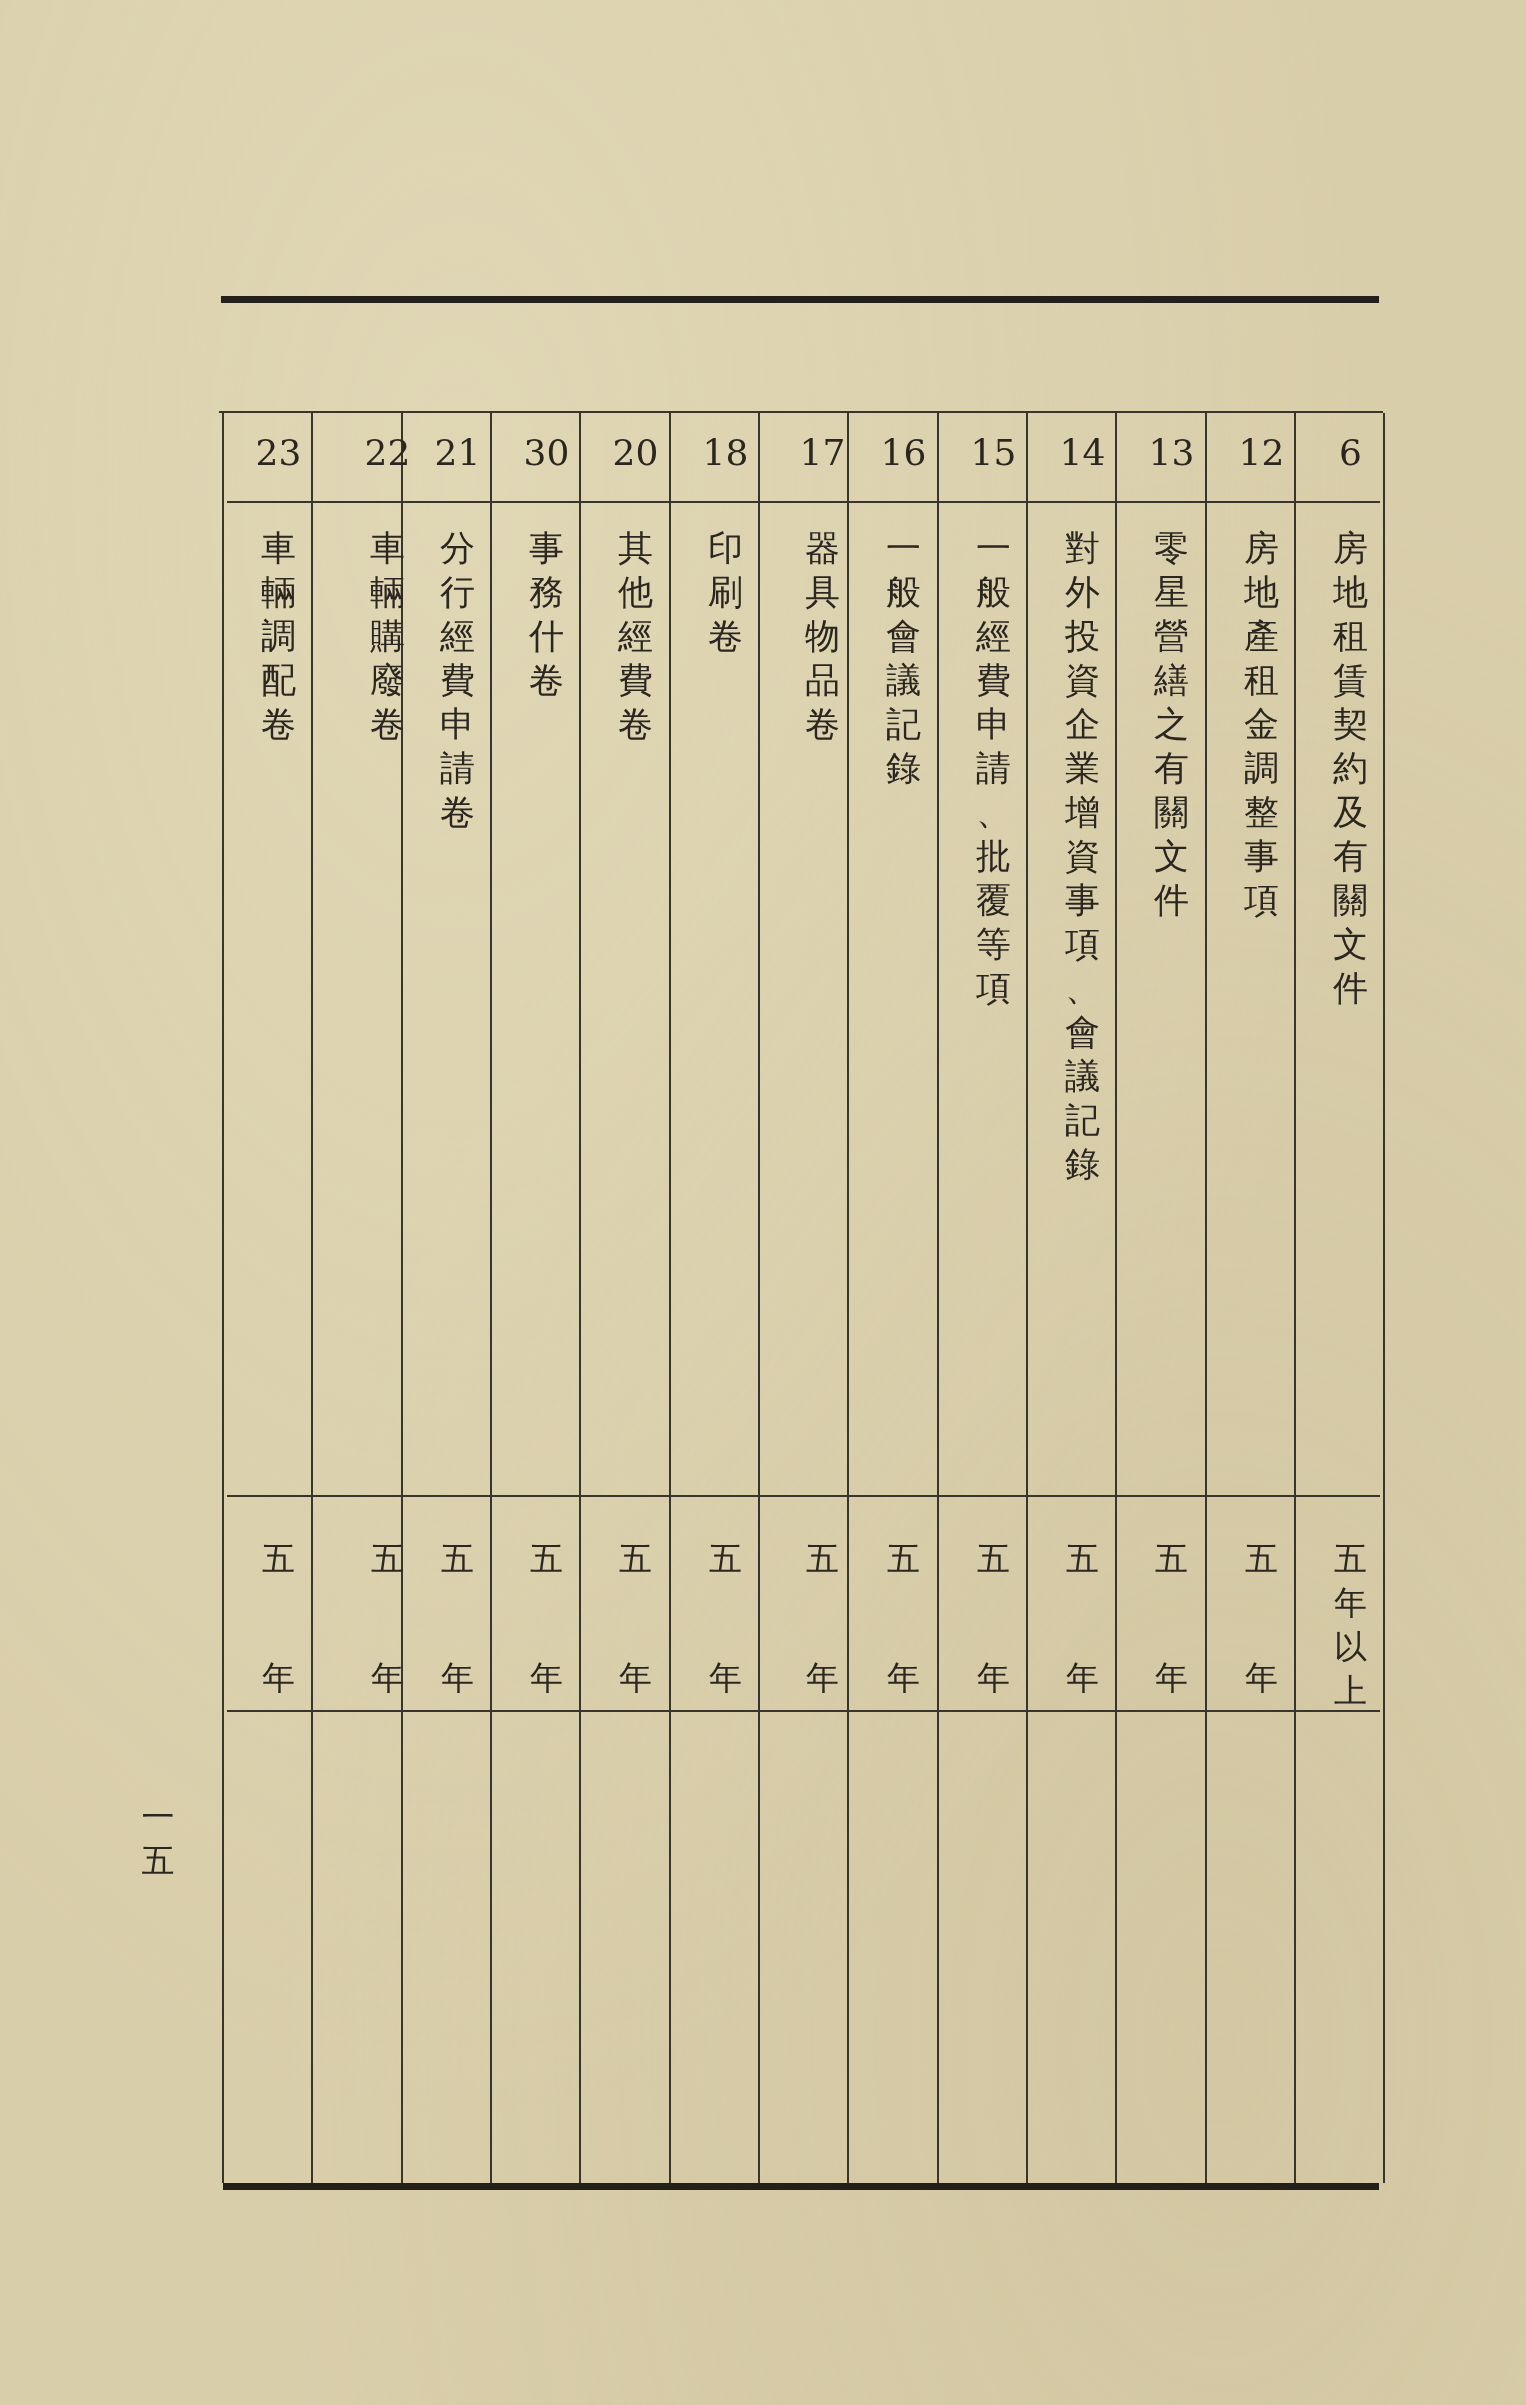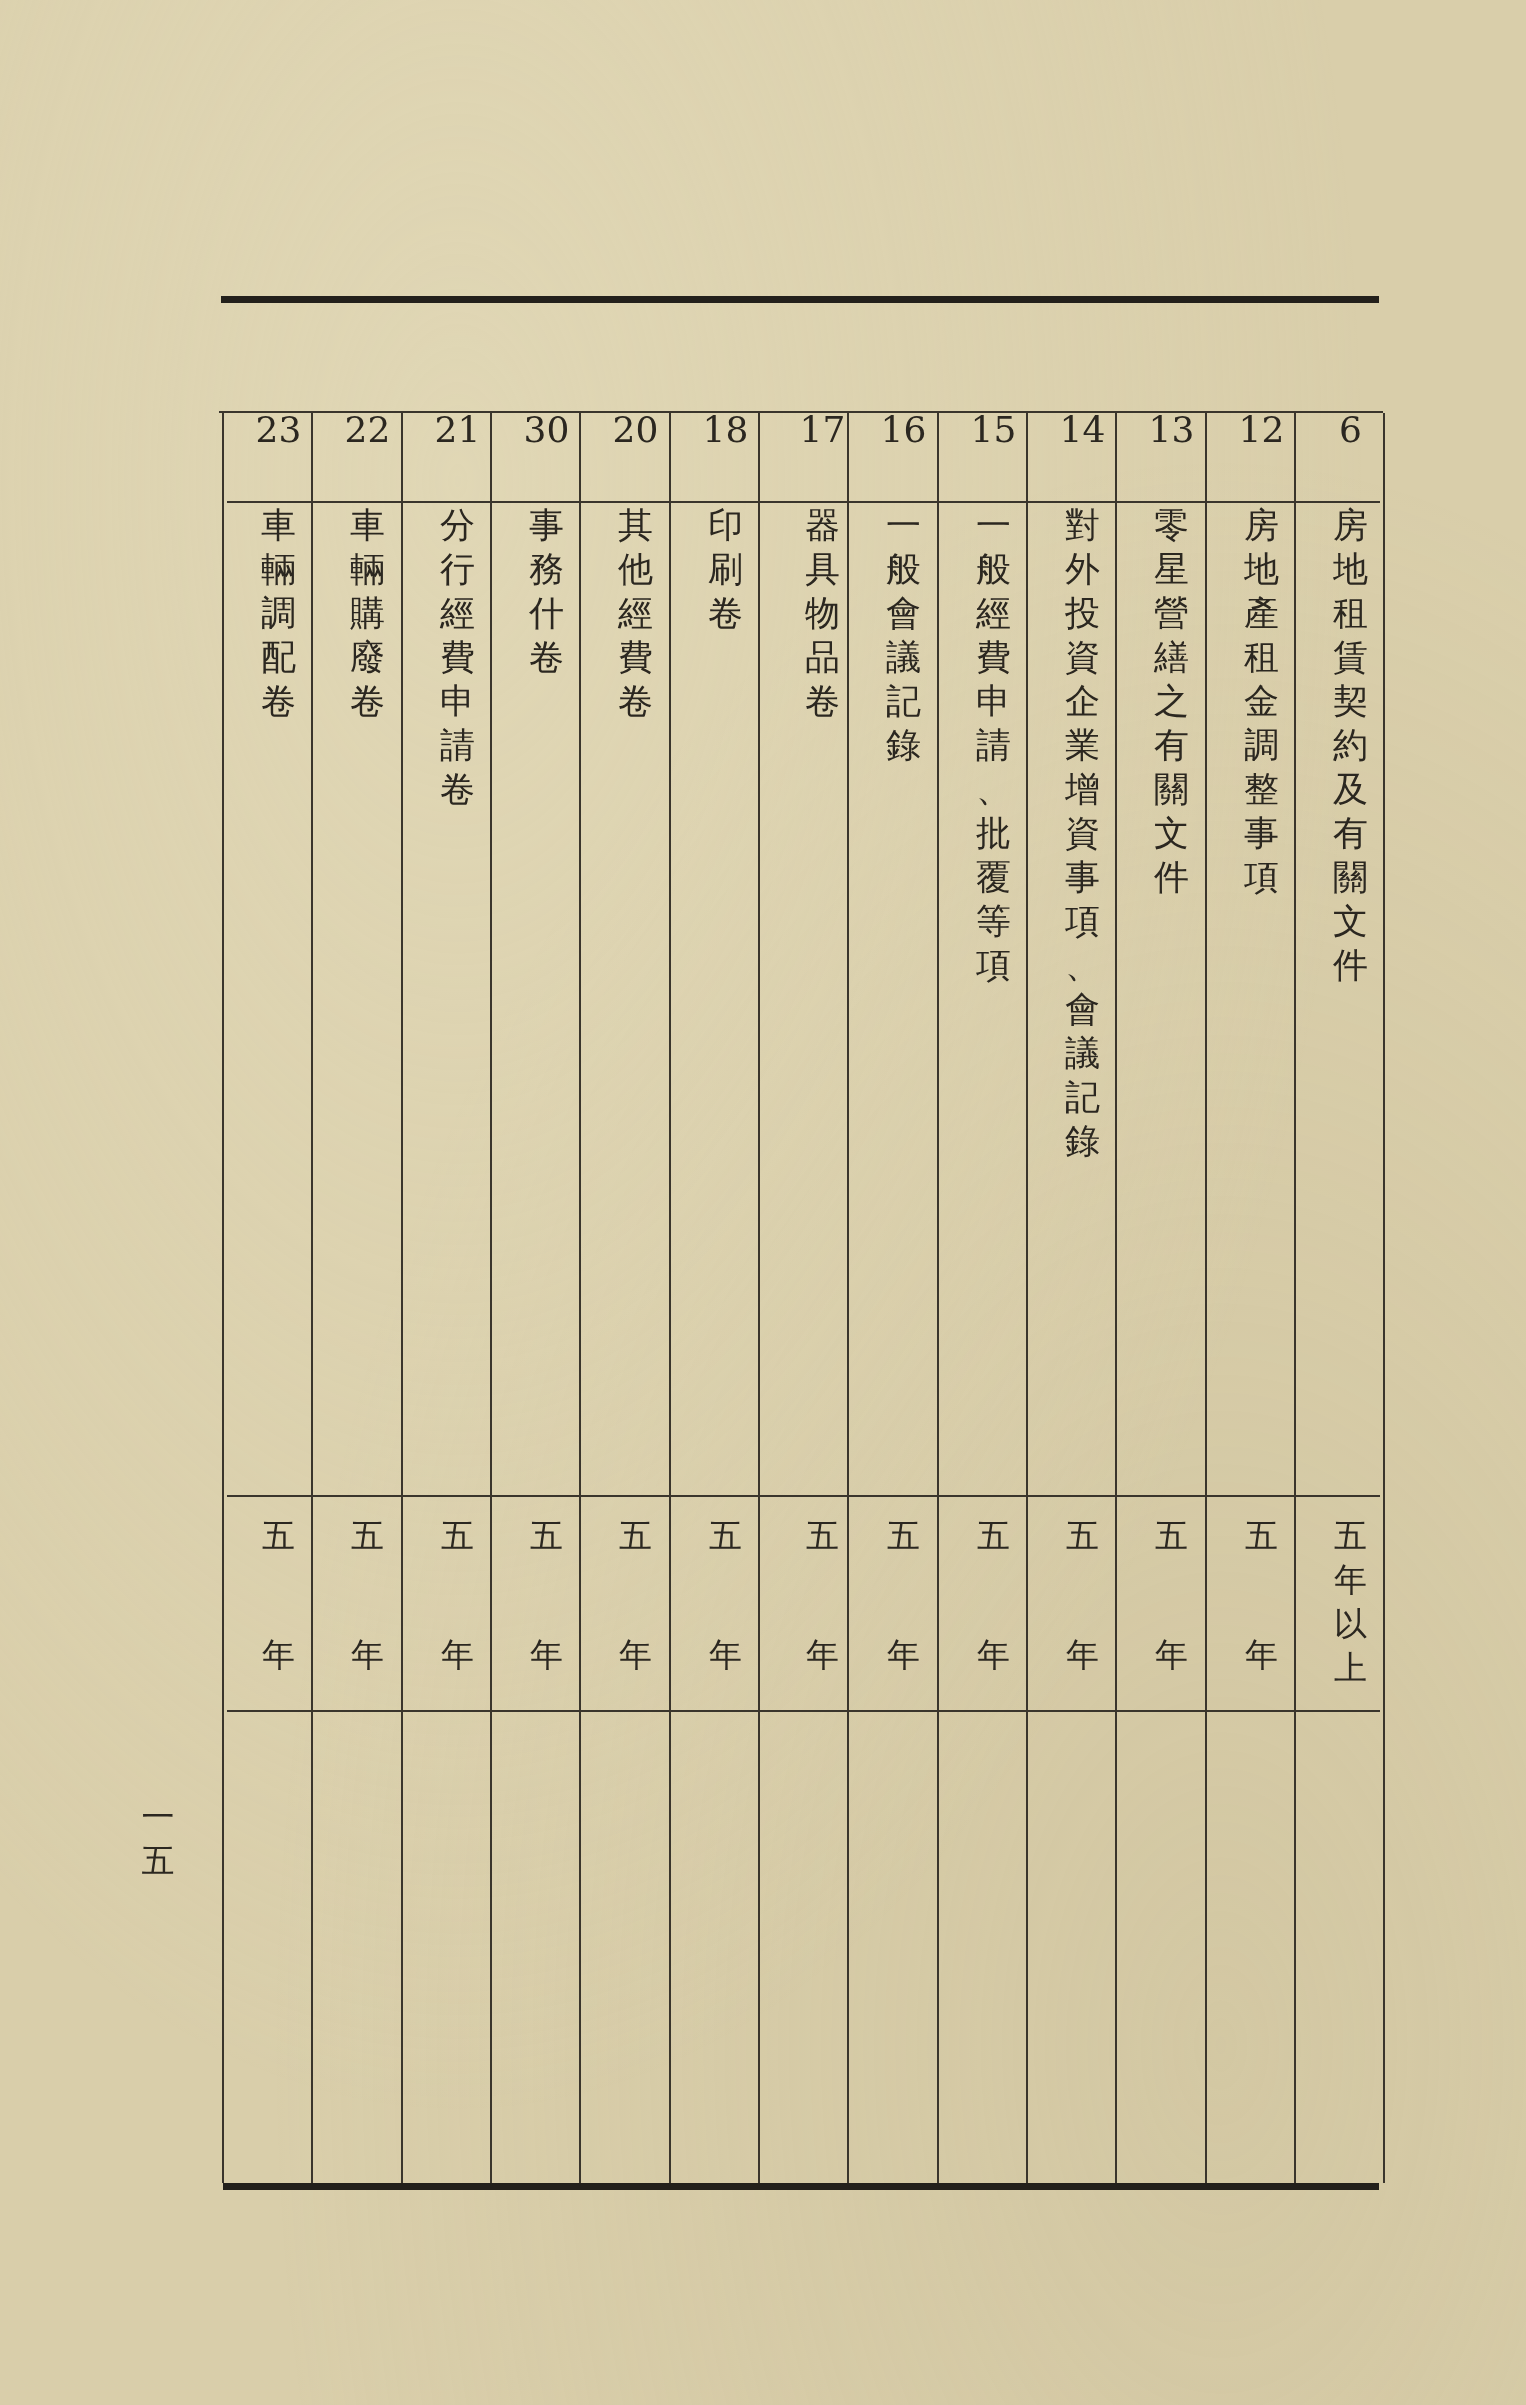--- a/index.html
+++ b/index.html
@@ -8,21 +8,21 @@
       background: #d9ceaa;
       background-image:
         radial-gradient(ellipse at 30% 20%, rgba(230,222,190,0.55), rgba(0,0,0,0) 60%),
         radial-gradient(ellipse at 80% 85%, rgba(200,188,150,0.35), rgba(0,0,0,0) 55%);
       font-family: "DejaVu Serif", "Liberation Serif", serif;
       color: #2a2620;
     }
     .rule-thick { position: absolute; background: #23201b; height: 6.7px; }
     .hline { position: absolute; background: #3a352c; height: 1.9px; }
     .vline { position: absolute; background: #3a352c; width: 1.9px; }
-    .col { position: absolute; top: 388px; width: 111px; height: 1774px; }
+    .col { position: absolute; top: 411px; width: 111px; height: 1774px; }
     .num {
       position: absolute; left: 0; right: 0; top: 21px; text-align: center;
       font-family: "DejaVu Serif", "Liberation Serif", serif;
       font-size: 36px; color: #2b2720;
     }
     .title {
       position: absolute; left: 0; right: 0; top: 115px;
       display: flex; flex-direction: column; align-items: center;
       font-family: "DejaVu Sans", "Liberation Sans", sans-serif;
       font-size: 35px; line-height: 44px; color: #2b2720;
@@ -260,21 +260,21 @@
         <span>申</span>
         <span>請</span>
         <span>卷</span>
       </div>
       <div class="retention spread">
         <span>五</span>
         <span>年</span>
       </div>
       <div style="position: absolute; top: 1307px;"></div>
     </div>
-    <div class="col" style="left: 312px;">
+    <div class="col" style="left: 312px; padding-left: 40px;">
       <div class="num">22</div>
       <div class="title">
         <span>車</span>
         <span>輛</span>
         <span>購</span>
         <span>廢</span>
         <span>卷</span>
       </div>
       <div class="retention spread">
         <span>五</span>

